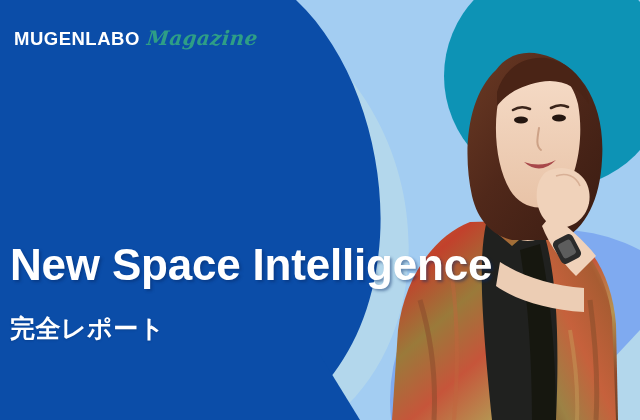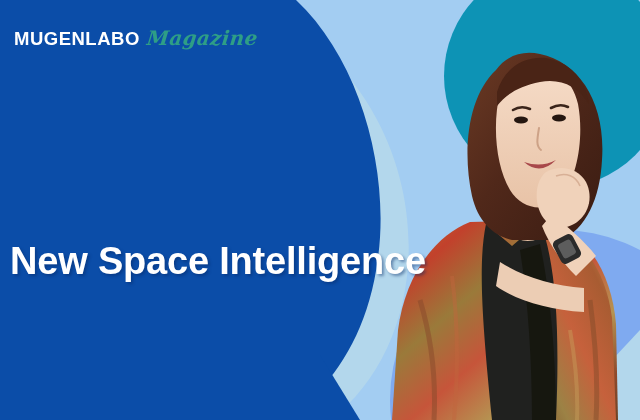--- a/index.html
+++ b/index.html
@@ -85,21 +85,21 @@
     white-space: pre-line;
     text-shadow: 0 1px 2px rgba(5,40,95,0.30);
     font-family: "DejaVu Sans", "Liberation Sans", sans-serif;
   }
 
   .title-en {
     position: absolute;
     left: 10px;
     top: 240px;
     color: #ffffff;
-    font-size: 38px;
+    font-size: 44px;
     font-weight: bold;
     letter-spacing: -0.2px;
     white-space: nowrap;
     text-shadow: 2px 2px 3px rgba(6,40,100,0.45);
     font-family: "Liberation Sans", "DejaVu Sans", sans-serif;
   }
 
   .subtitle {
     position: absolute;
     left: 10px;
@@ -238,15 +238,16 @@
   <div class="content">
 
     <div class="logo">
       <span class="logo-main">MUGENLABO</span>
       <span class="logo-sub">Magazine</span>
     </div>
 
 
     <div class="title-en">New Space Intelligence</div>
 
+    <div class="subtitle">完全レポート</div>
 
   </div>
 </div>
 
 </body></html>

